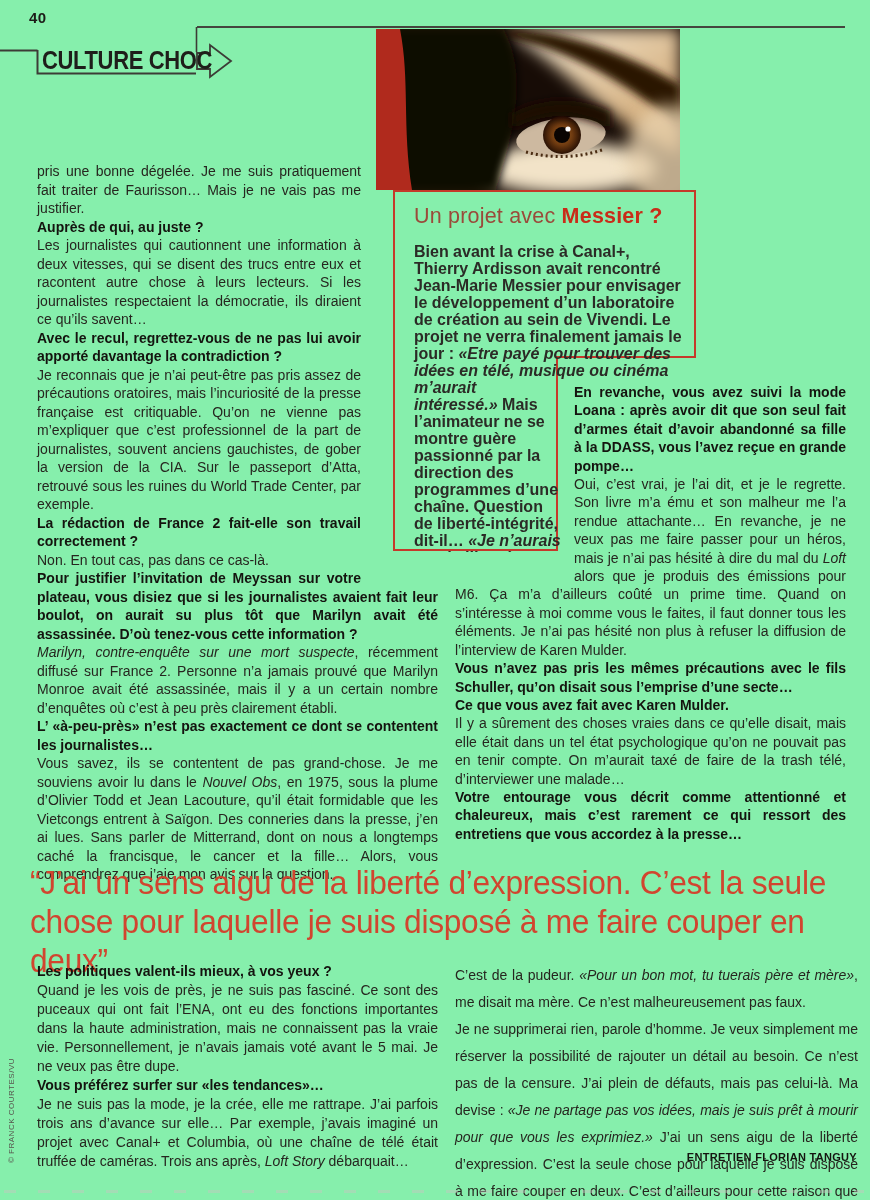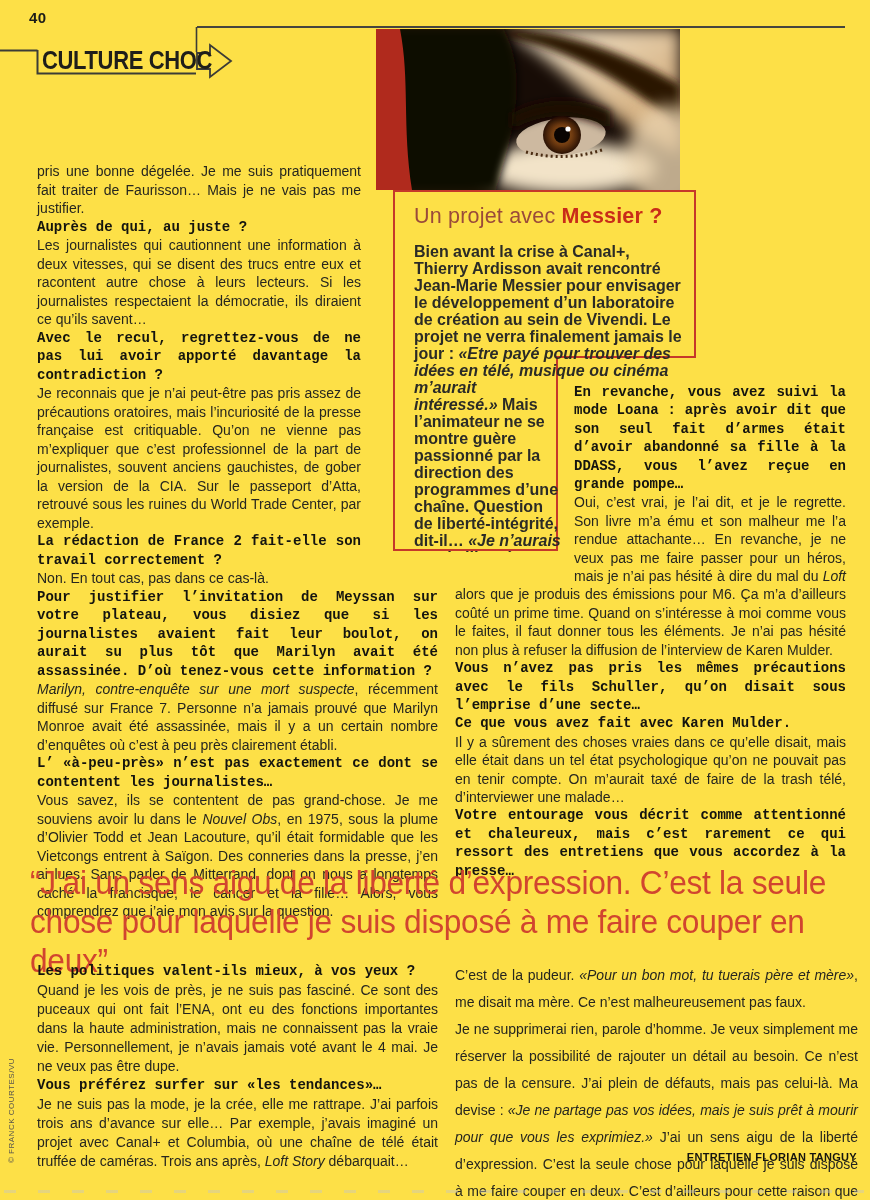--- a/index.html
+++ b/index.html
@@ -1,18 +1,18 @@
 <!DOCTYPE html>
 <html lang="fr"><head>
 <meta charset="utf-8">
 <style>
   html,body { margin:0; padding:0; background:#e9e8e3; }
   .page {
     position:relative; width:870px; height:1200px; margin:0 auto;
-    background:#fde047; overflow:hidden;
+    background:#86efac; overflow:hidden;
     font-family:"Liberation Sans","DejaVu Sans",sans-serif; color:#26261f;
   }
   
   .pagenum { position:absolute; left:29px; top:9px; font-size:15px; font-weight:bold; letter-spacing:.5px; color:#1c1c18; }
   .tabsvg  { position:absolute; left:0; top:0; }
   .section-title {
     position:absolute; left:42px; top:46px; font-size:25px; font-weight:bold;
     letter-spacing:-.4px; white-space:nowrap; color:#1e1e1a;
     transform:scaleX(.88); transform-origin:left top;
   }
@@ -29,21 +29,21 @@
   .mbox-narrow { width:150px; }
   
   .col { position:absolute; text-align:justify; font-size:14px; line-height:18.5px; }
   .col p { margin:0; }
   .colL { left:37px;  top:162px; width:401px; }
   .colR { left:455px; top:383px; width:391px; line-height:18.4px; }
   .colBL { left:37px;  top:962px; width:401px; line-height:19px; }
   .colBR { left:455px; top:962px; width:403px; line-height:27px; }
   .cutR { float:right; width:77px;  height:415px; }
   .cutL { float:left;  width:119px; height:190px; }
-  .q { font-weight:bold; color:#14140f;font-family:Liberation Mono, monospace; }
+  .q { font-weight:bold; color:#14140f; }
   .i { font-style:italic; }
   
   .quote {
     position:absolute; left:30px; top:863px; width:832px;
     font-size:33px; line-height:39px; letter-spacing:-.3px;
     color:#d1452f; transform:scaleX(.96); transform-origin:left top;
   }
   
   .byline { position:absolute; right:13px; top:1151px; font-size:11px; font-weight:bold; letter-spacing:.3px; color:#14140f; }
   .credit {
@@ -121,40 +121,40 @@
   <div class="col colL">
     <div class="cutR"></div>
     <p class="a"><span>pris une bonne dégelée. Je me suis pratiquement fait traiter de Faurisson… Mais je ne vais pas me justifier.</span></p>
     <p class="q"><span>Auprès de qui, au juste ?</span></p>
     <p class="a"><span>Les journalistes qui cautionnent une information à deux vitesses, qui se disent des trucs entre eux et racontent autre chose à leurs lecteurs. Si les journalistes respectaient la démocratie, ils diraient ce qu’ils savent…</span></p>
     <p class="q"><span>Avec le recul, regrettez-vous de ne pas lui avoir apporté davantage la contradiction ?</span></p>
     <p class="a"><span>Je reconnais que je n’ai peut-être pas pris assez de précautions oratoires, mais l’incuriosité de la presse française est critiquable. Qu’on ne vienne pas m’expliquer que c’est professionnel de la part de journalistes, souvent anciens gauchistes, de gober la version de la CIA. Sur le passeport d’Atta, retrouvé sous les ruines du World Trade Center, par exemple.</span></p>
     <p class="q"><span>La rédaction de France 2 fait-elle son travail correctement ?</span></p>
     <p class="a"><span>Non. En tout cas, pas dans ce cas-là.</span></p>
     <p class="q"><span>Pour justifier l’invitation de Meyssan sur votre plateau, vous disiez que si les journalistes avaient fait leur boulot, on aurait su plus tôt que Marilyn avait été assassinée. D’où tenez-vous cette information ?</span></p>
-    <p class="a"><span class="i">Marilyn, contre-enquête sur une mort suspecte</span><span>, récemment diffusé sur France 7. Personne n’a jamais prouvé que Marilyn Monroe avait été assassinée, mais il y a un certain nombre d’enquêtes où c’est à peu près clairement établi.</span></p>
+    <p class="a"><span class="i">Marilyn, contre-enquête sur une mort suspecte</span><span>, récemment diffusé sur France 2. Personne n’a jamais prouvé que Marilyn Monroe avait été assassinée, mais il y a un certain nombre d’enquêtes où c’est à peu près clairement établi.</span></p>
     <p class="q"><span>L’ «à-peu-près» n’est pas exactement ce dont se contentent les journalistes…</span></p>
     <p class="a"><span>Vous savez, ils se contentent de pas grand-chose. Je me souviens avoir lu dans le </span><span class="i">Nouvel Obs</span><span>, en 1975, sous la plume d’Olivier Todd et Jean Lacouture, qu’il était formidable que les Vietcongs entrent à Saïgon. Des conneries dans la presse, j’en ai lues. Sans parler de Mitterrand, dont on nous a longtemps caché la francisque, le cancer et la fille… Alors, vous comprendrez que j’aie mon avis sur la question.</span></p>
   </div>
 
   <div class="col colR">
     <div class="cutL"></div>
     <p class="q"><span>En revanche, vous avez suivi la mode Loana : après avoir dit que son seul fait d’armes était d’avoir abandonné sa fille à la DDASS, vous l’avez reçue en grande pompe…</span></p>
     <p class="a"><span>Oui, c’est vrai, je l’ai dit, et je le regrette. Son livre m’a ému et son malheur me l’a rendue attachante… En revanche, je ne veux pas me faire passer pour un héros, mais je n’ai pas hésité à dire du mal du </span><span class="i">Loft</span><span> alors que je produis des émissions pour M6. Ça m’a d’ailleurs coûté un prime time. Quand on s’intéresse à moi comme vous le faites, il faut donner tous les éléments. Je n’ai pas hésité non plus à refuser la diffusion de l’interview de Karen Mulder.</span></p>
     <p class="q"><span>Vous n’avez pas pris les mêmes précautions avec le fils Schuller, qu’on disait sous l’emprise d’une secte…</span></p>
     <p class="q"><span>Ce que vous avez fait avec Karen Mulder.</span></p>
     <p class="a"><span>Il y a sûrement des choses vraies dans ce qu’elle disait, mais elle était dans un tel état psychologique qu’on ne pouvait pas en tenir compte. On m’aurait taxé de faire de la trash télé, d’interviewer une malade…</span></p>
     <p class="q"><span>Votre entourage vous décrit comme attentionné et chaleureux, mais c’est rarement ce qui ressort des entretiens que vous accordez à la presse…</span></p>
   </div>
 
   <div class="quote">“J’ai un sens aigu de la liberté d’expression. C’est la seule chose pour laquelle je suis disposé à me faire couper en deux”</div>
 
   <div class="col colBL">
     <p class="q"><span>Les politiques valent-ils mieux, à vos yeux ?</span></p>
-    <p class="a"><span>Quand je les vois de près, je ne suis pas fasciné. Ce sont des puceaux qui ont fait l’ENA, ont eu des fonctions importantes dans la haute administration, mais ne connaissent pas la vraie vie. Personnellement, je n’avais jamais voté avant le 4 mai. Je ne veux pas être dupe.</span></p>
+    <p class="a"><span>Quand je les vois de près, je ne suis pas fasciné. Ce sont des puceaux qui ont fait l’ENA, ont eu des fonctions importantes dans la haute administration, mais ne connaissent pas la vraie vie. Personnellement, je n’avais jamais voté avant le 5 mai. Je ne veux pas être dupe.</span></p>
     <p class="q"><span>Vous préférez surfer sur «les tendances»…</span></p>
     <p class="a"><span>Je ne suis pas la mode, je la crée, elle me rattrape. J’ai parfois trois ans d’avance sur elle… Par exemple, j’avais imaginé un projet avec Canal+ et Columbia, où une chaîne de télé était truffée de caméras. Trois ans après, </span><span class="i">Loft Story</span><span> débarquait…</span></p>
   </div>
 
   <div class="col colBR">
     <p class="a"><span>C’est de la pudeur. </span><span class="i">«Pour un bon mot, tu tuerais père et mère»</span><span>, me disait ma mère. Ce n’est malheureusement pas faux.</span></p>
     <p class="a"><span>Je ne supprimerai rien, parole d’homme. Je veux simplement me réserver la possibilité de rajouter un détail au besoin. Ce n’est pas de la censure. J’ai plein de défauts, mais pas celui-là. Ma devise : </span><span class="i">«Je ne partage pas vos idées, mais je suis prêt à mourir pour que vous les exprimiez.»</span><span> J’ai un sens aigu de la liberté d’expression. C’est la seule chose pour laquelle je suis disposé à me faire couper en deux. C’est d’ailleurs pour cette raison que je suis resté sur France 2.</span></p>
   </div>
 
   <div class="byline">ENTRETIEN FLORIAN TANGUY</div>

